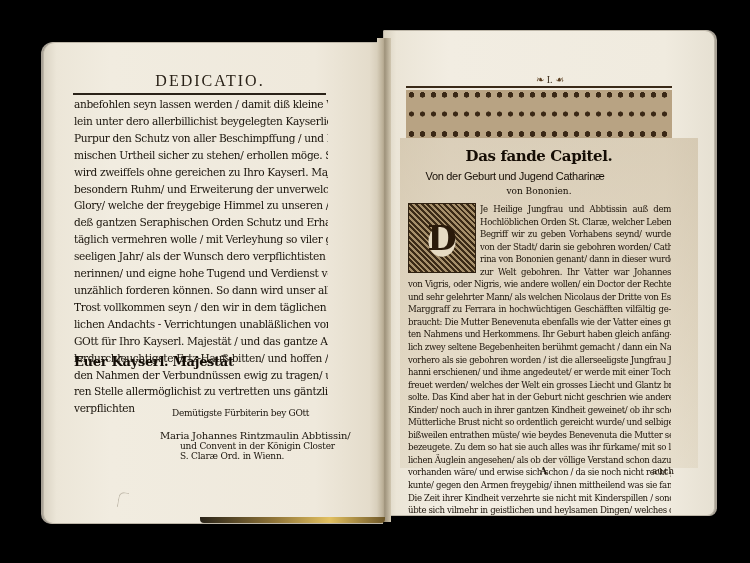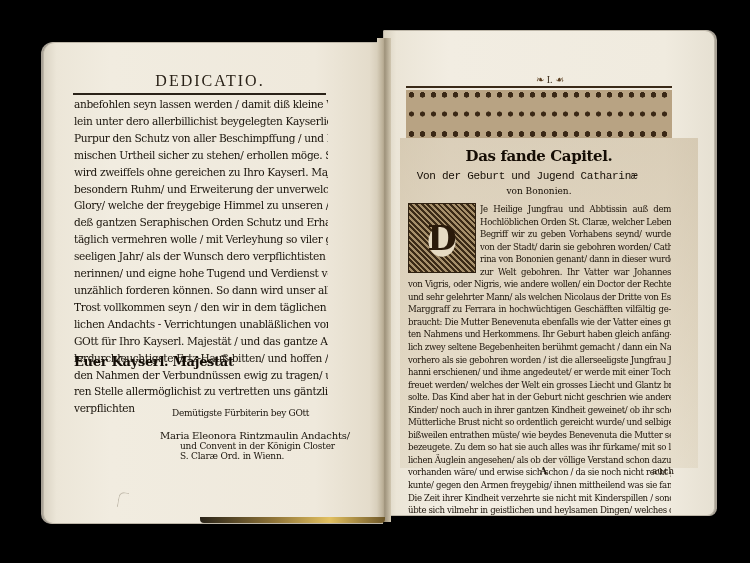--- a/index.html
+++ b/index.html
@@ -79,22 +79,22 @@
     }
     .toned-block {
       position: absolute; left: 400px; top: 138px; width: 298px; height: 330px;
       background: linear-gradient(180deg, rgba(190,170,136,.45), rgba(200,180,145,.35) 60%, rgba(205,188,155,.25));
     }
     .chapter-title {
       position: absolute; left: 408px; top: 147px; width: 262px; text-align: center;
       font-family: "DejaVu Serif", serif; font-size: 15px; font-weight: bold; color: #150d05; letter-spacing: -0.4px;
     }
     .chapter-subtitle {
-      position: absolute; left: 396px; top: 170px; width: 262px; text-align: center;
-      font-family: Liberation Mono, monospace; font-size: 11px; color: #150d05; letter-spacing: -0.3px;
+      position: absolute; left: 384px; top: 170px; width: 262px; text-align: center;
+      font-family: Liberation Sans, sans-serif; font-size: 11px; color: #150d05; letter-spacing: -0.3px;
     }
     .chapter-subtitle2 {
       position: absolute; left: 408px; top: 186px; width: 262px; text-align: center;
       font-family: "DejaVu Serif", serif; font-size: 9px; color: #150d05;
     }
     .drop-cap {
       position: absolute; left: 408px; top: 203px; width: 68px; height: 70px;
       background:
         radial-gradient(ellipse at 50% 55%, #e6dac2 0 28%, transparent 30%),
         repeating-linear-gradient(45deg, #3b2a16 0 2px, #a68f6a 2px 4px);
@@ -146,21 +146,21 @@
     <span class="line">lichen Andachts - Verrichtungen unabläßlichen von</span>
     <span class="line">GOtt für Ihro Kayserl. Majestät / und das gantze Al-</span>
     <span class="line">lerdurchleuchtigste Ertz-Hauß bitten/ und hoffen / die wir</span>
     <span class="line">den Nahmen der Verbundnüssen ewig zu tragen/ und de-</span>
     <span class="line">ren Stelle allermöglichist zu vertretten uns gäntzlich</span>
     <span class="line last">verpflichten</span>
   </div>
   <div class="closing">Euer Kayserl. Majestät</div>
   <div class="signature">
     <div class="sig-humble">Demütigste Fürbiterin bey GOtt</div>
-    <div class="sig-name">Maria Eleonora Rintzmaulin Andachts/</div>
+    <div class="sig-name">Maria Johannes Rintzmaulin Abbtissin/</div>
     <div class="sig-line2">und Convent in der Königin Closter</div>
     <div class="sig-line3">S. Claræ Ord. in Wienn.</div>
   </div>
   <div class="pencil-mark"></div>
 
   <div class="right-header">
     <span class="orn">❧</span>
     <span>I.</span>
     <span class="orn">☙</span>
   </div>

